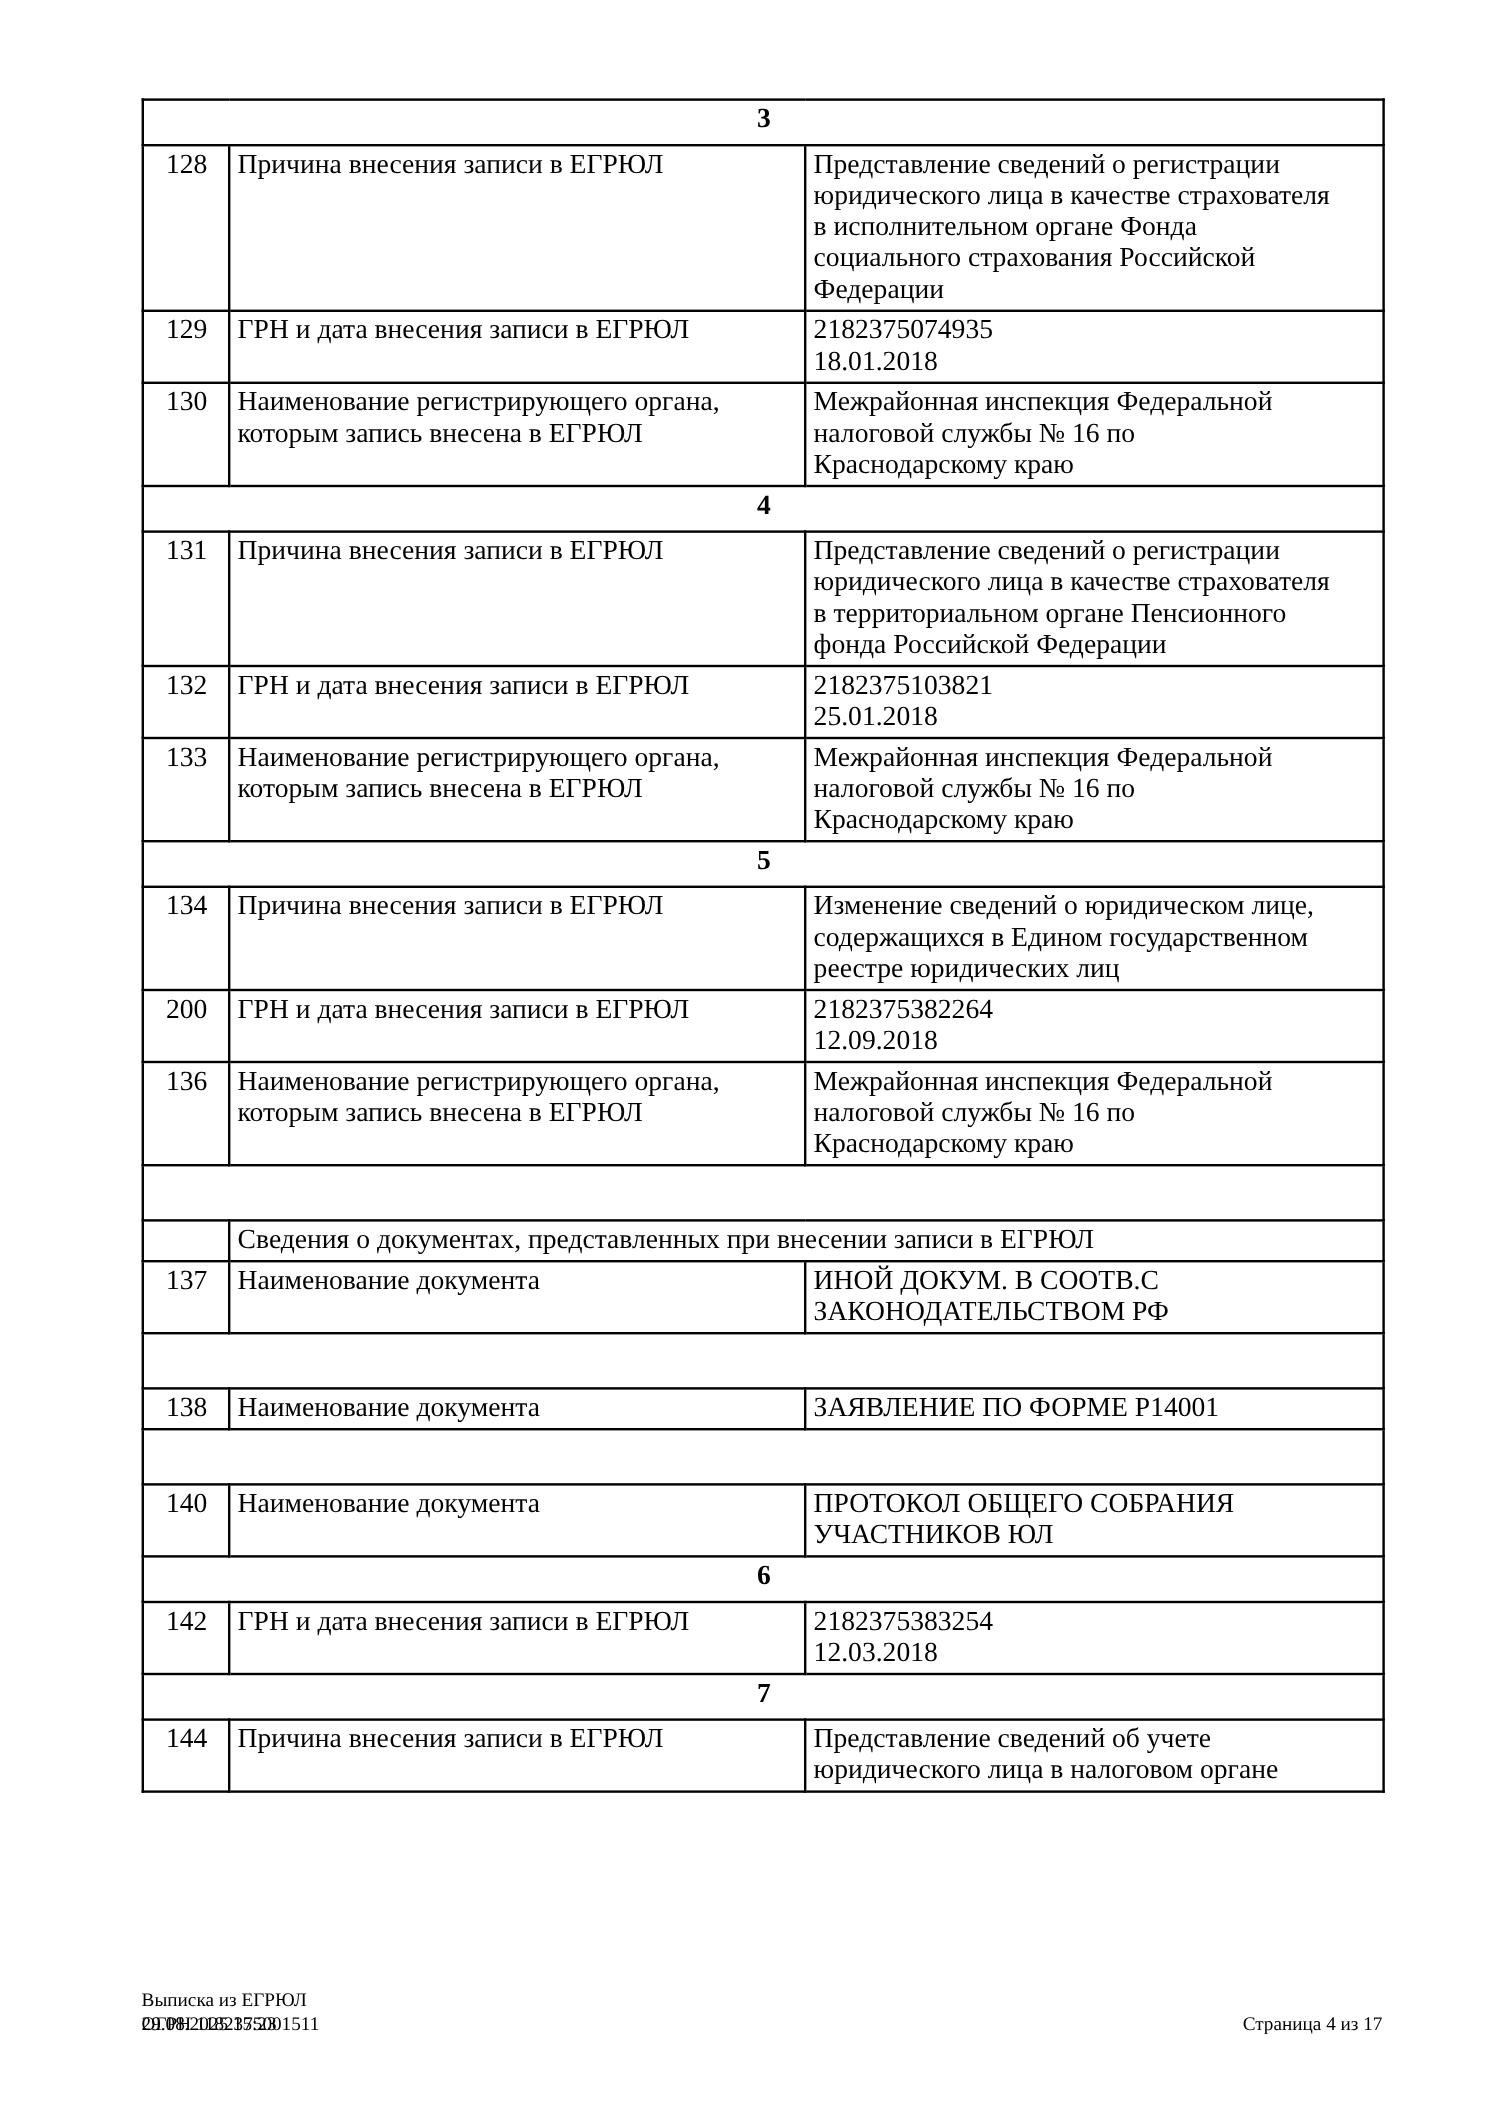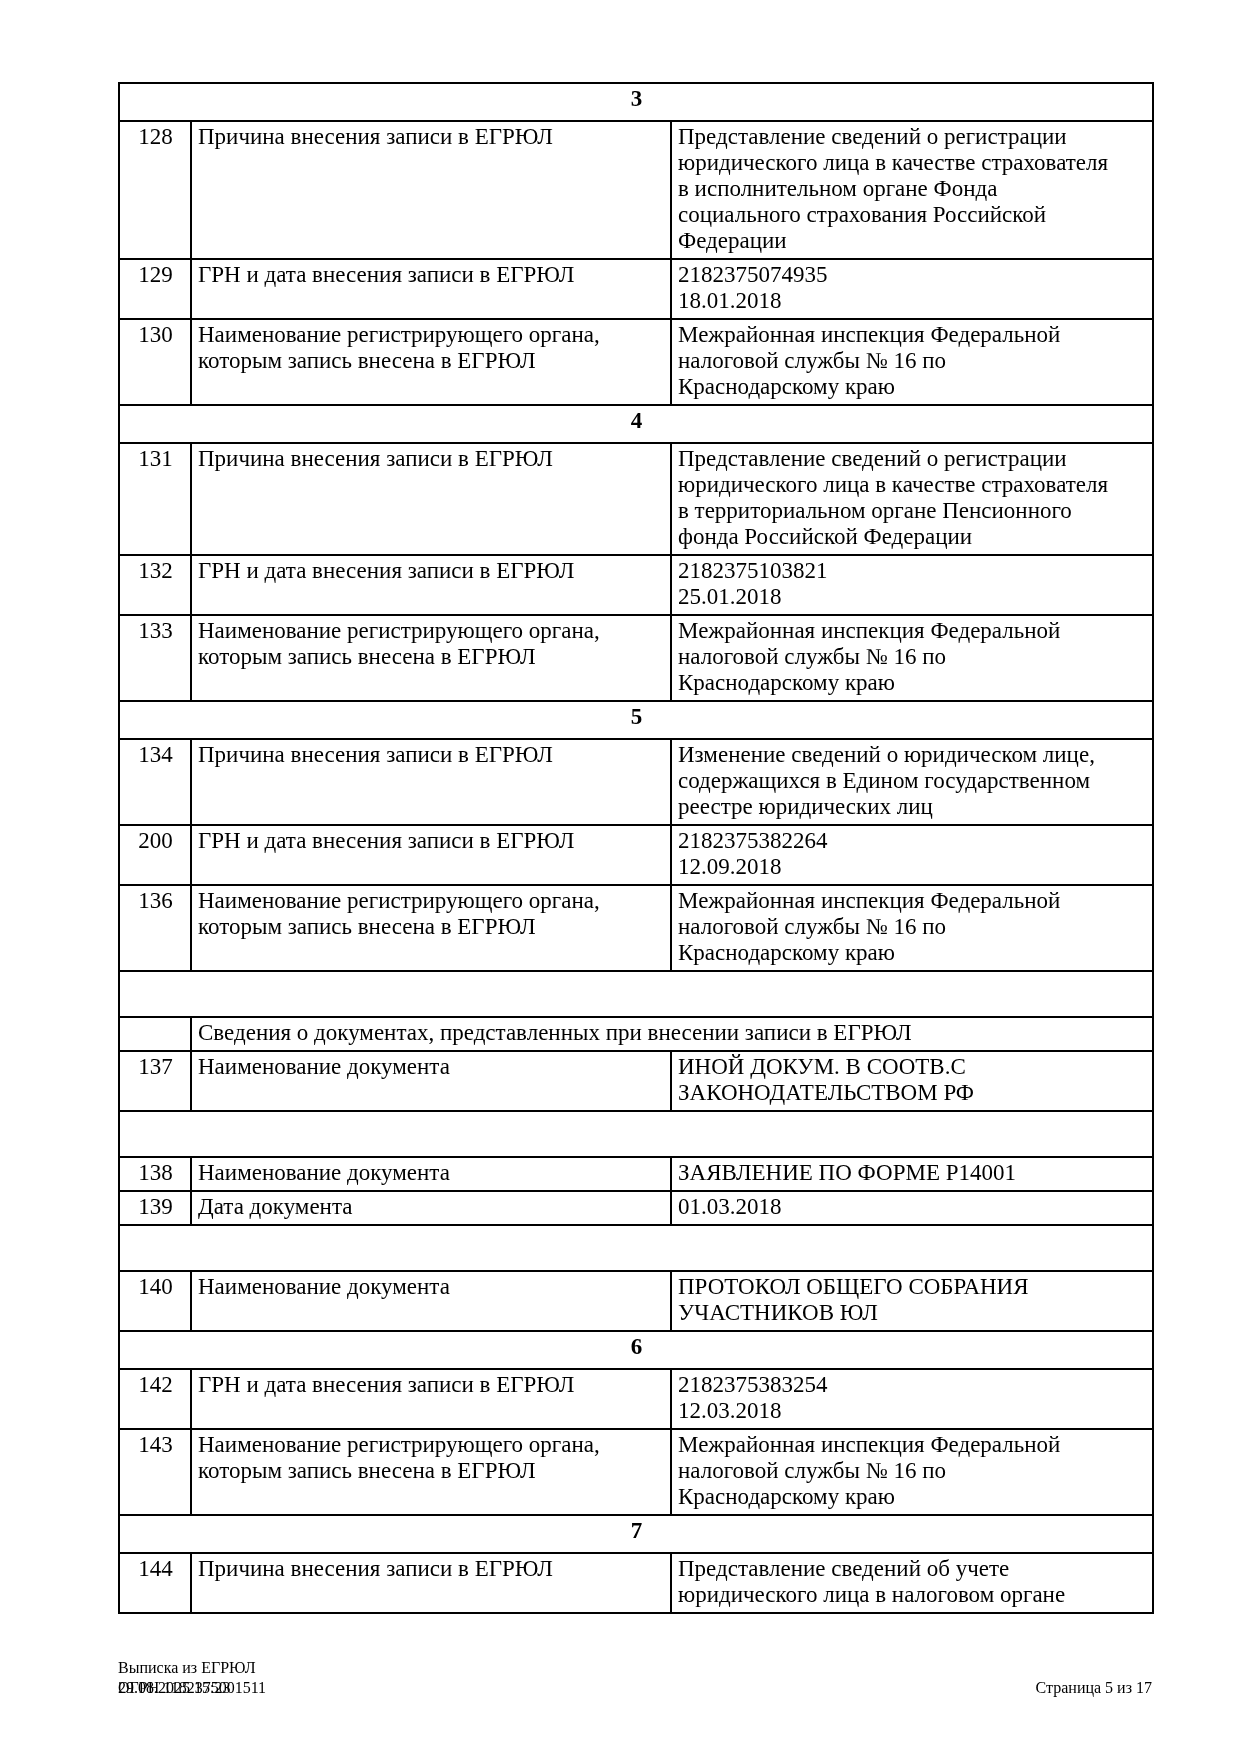--- a/index.html
+++ b/index.html
@@ -182,64 +182,51 @@
         </tr>
         <tr>
           <td class="spacer-cell" colspan="3"></td>
         </tr>
         <tr>
           <td class="num-cell">138</td>
           <td class="label-cell">Наименование документа</td>
           <td class="value-cell">ЗАЯВЛЕНИЕ ПО ФОРМЕ Р14001</td>
         </tr>
         <tr>
-          <td class="num-cell">139</td>
-          <td class="label-cell">Дата документа</td>
-          <td class="value-cell">01.03.2018</td>
-        </tr>
-        <tr>
           <td class="spacer-cell" colspan="3"></td>
         </tr>
         <tr>
           <td class="num-cell">140</td>
           <td class="label-cell">Наименование документа</td>
           <td class="value-cell">ПРОТОКОЛ ОБЩЕГО СОБРАНИЯ
 УЧАСТНИКОВ ЮЛ</td>
         </tr>
         <tr>
           <td class="section-cell" colspan="3">6</td>
         </tr>
         <tr>
           <td class="num-cell">142</td>
           <td class="label-cell">ГРН и дата внесения записи в ЕГРЮЛ</td>
           <td class="value-cell">2182375383254
 12.03.2018</td>
-        </tr>
-        <tr>
-          <td class="num-cell">143</td>
-          <td class="label-cell">Наименование регистрирующего органа,
-которым запись внесена в ЕГРЮЛ</td>
-          <td class="value-cell">Межрайонная инспекция Федеральной
-налоговой службы № 16 по
-Краснодарскому краю</td>
         </tr>
         <tr>
           <td class="section-cell" colspan="3">7</td>
         </tr>
         <tr>
           <td class="num-cell">144</td>
           <td class="label-cell">Причина внесения записи в ЕГРЮЛ</td>
           <td class="value-cell">Представление сведений об учете
 юридического лица в налоговом органе</td>
         </tr>
       </tbody>
   </table>
 
   <div class="footer">
     <div class="footer-left">
       <div>Выписка из ЕГРЮЛ</div>
       <div>29.08.2025 15:23</div>
     </div>
     <div class="footer-center">ОГРН 1182375001511</div>
-    <div class="footer-right">Страница 5 из 17</div>
+    <div class="footer-right">Страница 4 из 17</div>
   </div>
 
 </div>
 
 </body></html>

